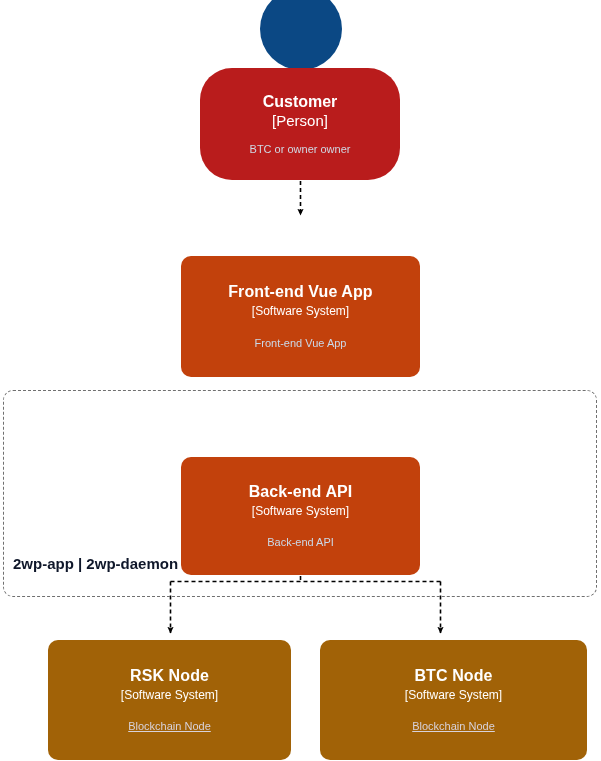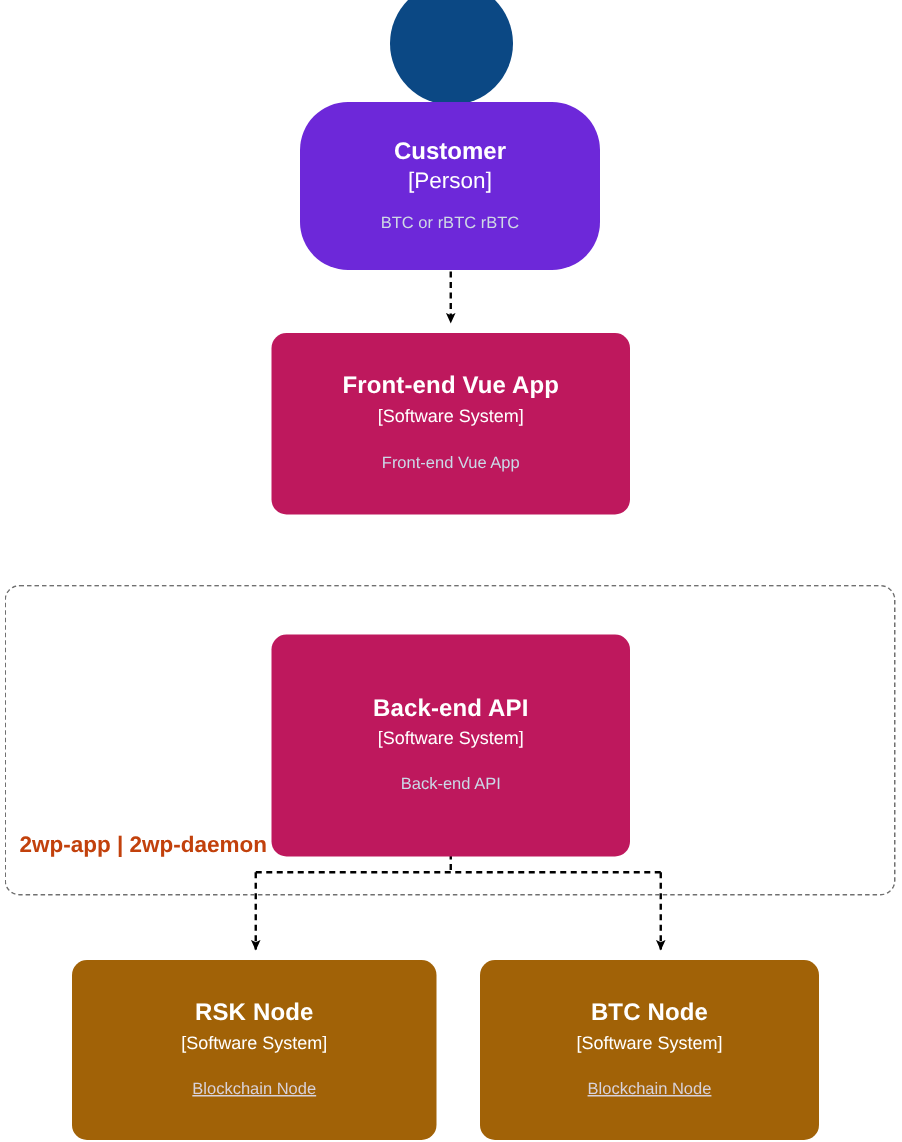--- a/index.html
+++ b/index.html
@@ -81,50 +81,51 @@
     border-radius: 50%;
     background: #0b4884;
   }
   #person-customer .body {
     position: absolute;
     left: 0px;
     top: 68px;
     width: 200px;
     height: 112px;
     border-radius: 32px;
-    background: #6d28d9;
+    background: #b91c1c;
     display: flex;
     flex-direction: column;
     justify-content: center;
     text-align: center;
     box-sizing: border-box;
     padding: 4px 8px;
   }
   #person-customer .title { font-size: 16px; font-weight: bold; color: #ffffff; }
   #person-customer .stereotype { font-size: 15px; color: #ffffff; margin-top: 1px; }
   #person-customer .descr { font-size: 11px; color: #cfd9e4; margin-top: 14px; }
 
   
   .sys-blue {
-    background: #be185d;
+    background: #c2410c;
     border-radius: 10px;
+    margin-top: 34px;
   }
   .sys-blue .descr { color: #cbd9e8; }
 
   
   .sys-grey {
     background: #a16207;
     border-radius: 10px;
   }
   .sys-grey .descr { color: #d8d2db; text-decoration: underline; }
 
   #node-frontend  { left: 181px; top: 222px; width: 239px; height: 121px; }
-  #node-backend   { left: 181px; top: 423px; width: 239px; height: 148px; }
+  #node-backend   { left: 181px; top: 423px; width: 239px; height: 118px; }
   #node-rsk       { left: 48px;  top: 640px; width: 243px; height: 120px; }
-  #node-btc       { left: 320px; top: 640px; width: 226px; height: 120px; }
+  #node-btc       { left: 320px; top: 640px; width: 267px; height: 120px; }
 
   
   #boundary-2wp {
     position: absolute;
     left: 3px;
     top: 390px;
     width: 594px;
     height: 207px;
     box-sizing: border-box;
     border: 1.5px dashed #707070;
@@ -133,21 +134,21 @@
   }
   #boundary-label {
     position: absolute;
     left: 13px;
     top: 555px;
     text-align: left;
   }
   #boundary-label .b-title {
     font-size: 15px;
     font-weight: bold;
-    color: #c2410c;
+    color: #0f172a;
     line-height: 1.2;
   }
   #boundary-label .b-stereotype {
     font-size: 10px;
     font-weight: normal;
     color: #6d6d6d;
     line-height: 1.3;
     margin-top: 1px;
   }
 </style>
@@ -178,21 +179,21 @@
   <div id="boundary-2wp"></div>
   <div id="boundary-label">
     <div class="b-title">2wp-app | 2wp-daemon</div>
   </div>
 
   <div id="person-customer">
     <div class="head"></div>
     <div class="body">
       <div class="title">Customer</div>
       <div class="stereotype">[Person]</div>
-      <div class="descr">BTC or rBTC rBTC</div>
+      <div class="descr">BTC or owner owner</div>
     </div>
   </div>
 
   <div id="node-frontend" class="node sys-blue">
     <div class="title">Front-end Vue App</div>
     <div class="stereotype">[Software System]</div>
     <div class="descr">Front-end Vue App</div>
   </div>
 
   <div id="node-backend" class="node sys-blue">

